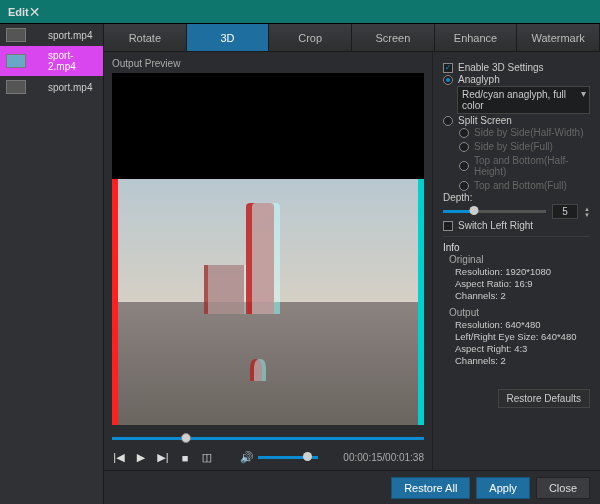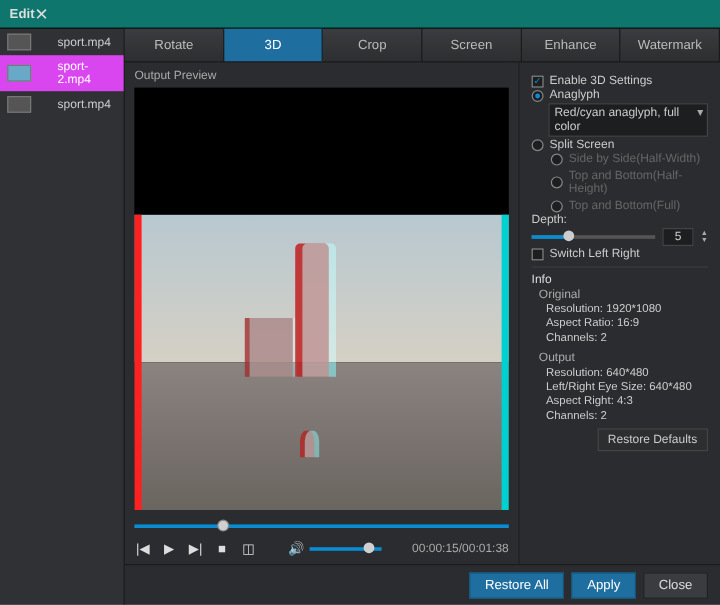--- a/index.html
+++ b/index.html
@@ -59,21 +59,21 @@
 .depth-row { display: flex; align-items: center; gap: 6px; margin-left: 0; }
 .slider { flex: 1; height: 3px; background: #555; position: relative; }
 .slider-fill { position: absolute; left: 0; top: 0; bottom: 0; width: 30%; background: #0a8cd2; }
 .slider-thumb { position: absolute; left: 30%; top: -4px; width: 9px; height: 9px; background: #ccc; border-radius: 50%; transform: translateX(-50%); }
 .spin { width: 26px; background: #1c1e20; border: 1px solid #444; color: #ccc; font-size: 10px; text-align: center; padding: 1px 0; }
 .spin-btns { display: flex; flex-direction: column; font-size: 6px; color: #aaa; line-height: 1; }
 .divider { height: 1px; background: #3a3c3f; margin: 4px 0; }
 .info-h { color: #ddd; font-size: 10px; }
 .info-sub { color: #aaa; margin-left: 6px; }
 .info-line { color: #ccc; margin-left: 12px; font-size: 9.5px; }
-.restore-defaults { align-self: flex-end; margin-top: 4px; padding: 3px 8px; background: #2c2e30; border: 1px solid #444; color: #ccc; font-size: 10px; cursor: pointer; }
+.restore-defaults { align-self: flex-end; margin-top: 22px; padding: 3px 8px; background: #2c2e30; border: 1px solid #444; color: #ccc; font-size: 10px; cursor: pointer; }
 .footer { height: 34px; background: #2a2c2f; border-top: 1px solid #1a1b1d; display: flex; align-items: center; justify-content: flex-end; gap: 6px; padding: 0 10px; }
 .fbtn { padding: 4px 12px; background: #1e6fa0; color: #fff; font-size: 11px; border: 1px solid #145578; cursor: pointer; }
 .fbtn.gray { background: #3a3c3f; border-color: #222; color: #ddd; }
 </style>
 </head>
 <body>
 
 <div class="window">
   <div class="titlebar">
     <span class="titlebar-title">Edit</span>
@@ -163,20 +163,24 @@
             <span class="rad"></span>
             <span>Split Screen</span>
           </div>
           <div class="sub disabled">
             <div class="row">
                 <span class="rad"></span>
                 <span>Side by Side(Half-Width)</span>
               </div>
             <div class="row">
                 <span class="rad"></span>
+                <span>Side by Side(Full)</span>
+              </div>
+            <div class="row">
+                <span class="rad"></span>
                 <span>Top and Bottom(Half-Height)</span>
               </div>
             <div class="row">
                 <span class="rad"></span>
                 <span>Top and Bottom(Full)</span>
               </div>
           </div>
           <div>Depth:</div>
           <div class="depth-row">
             <div class="slider">

